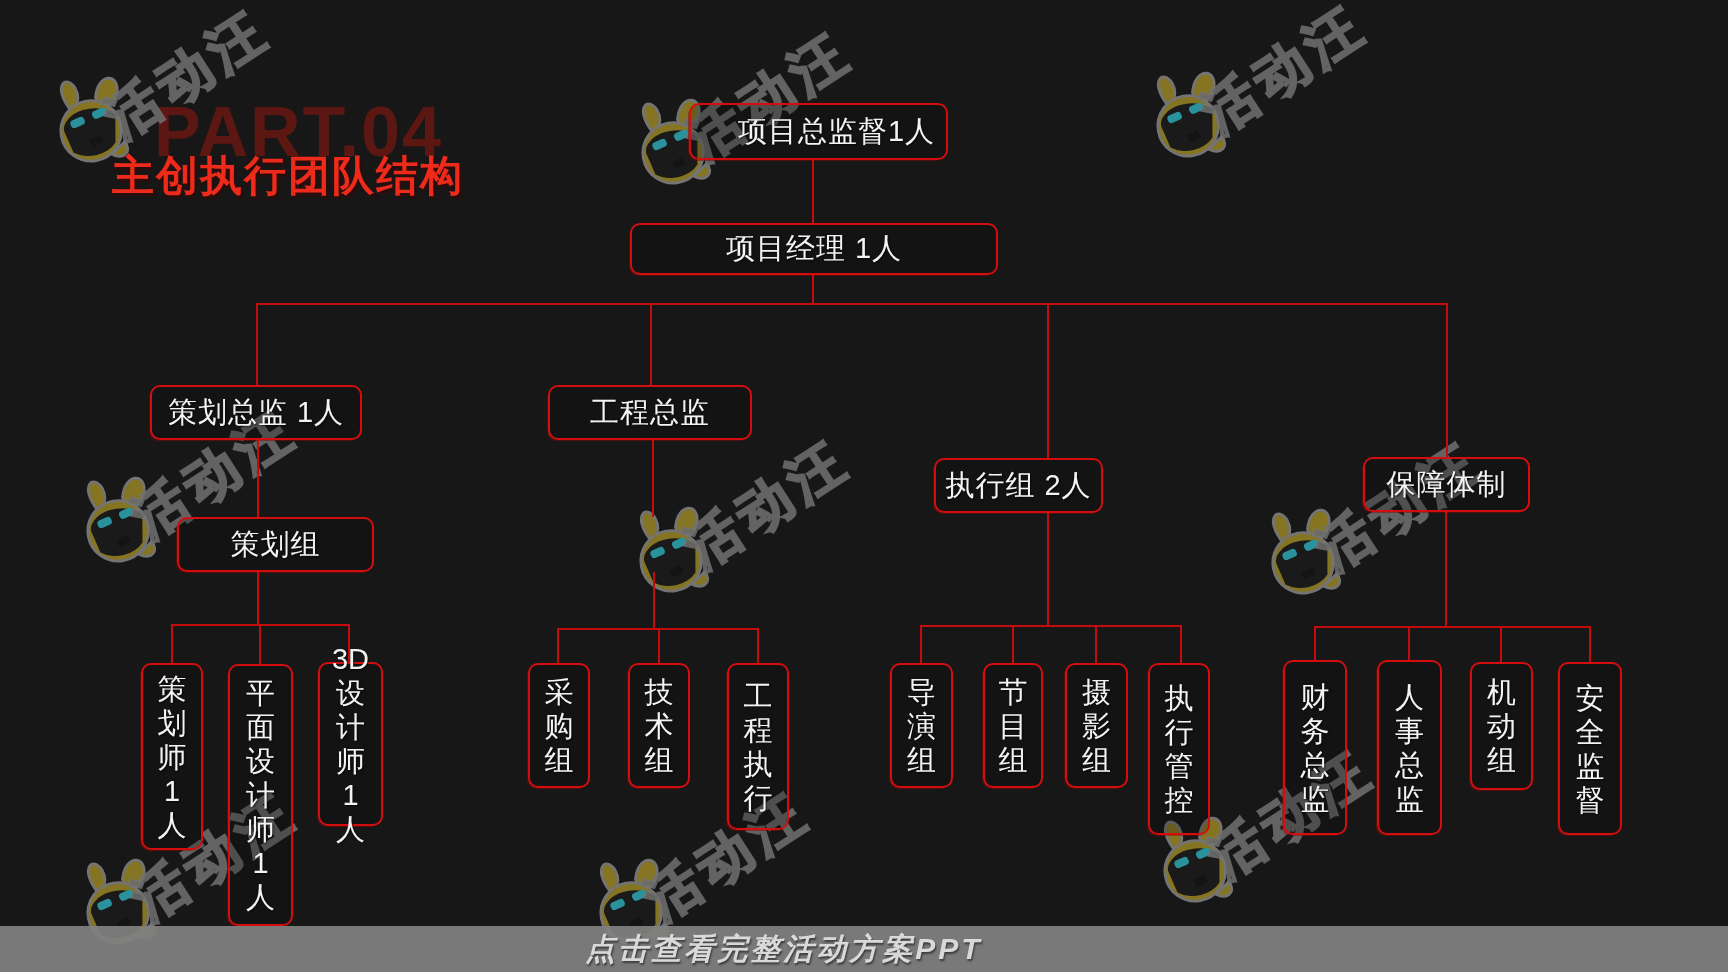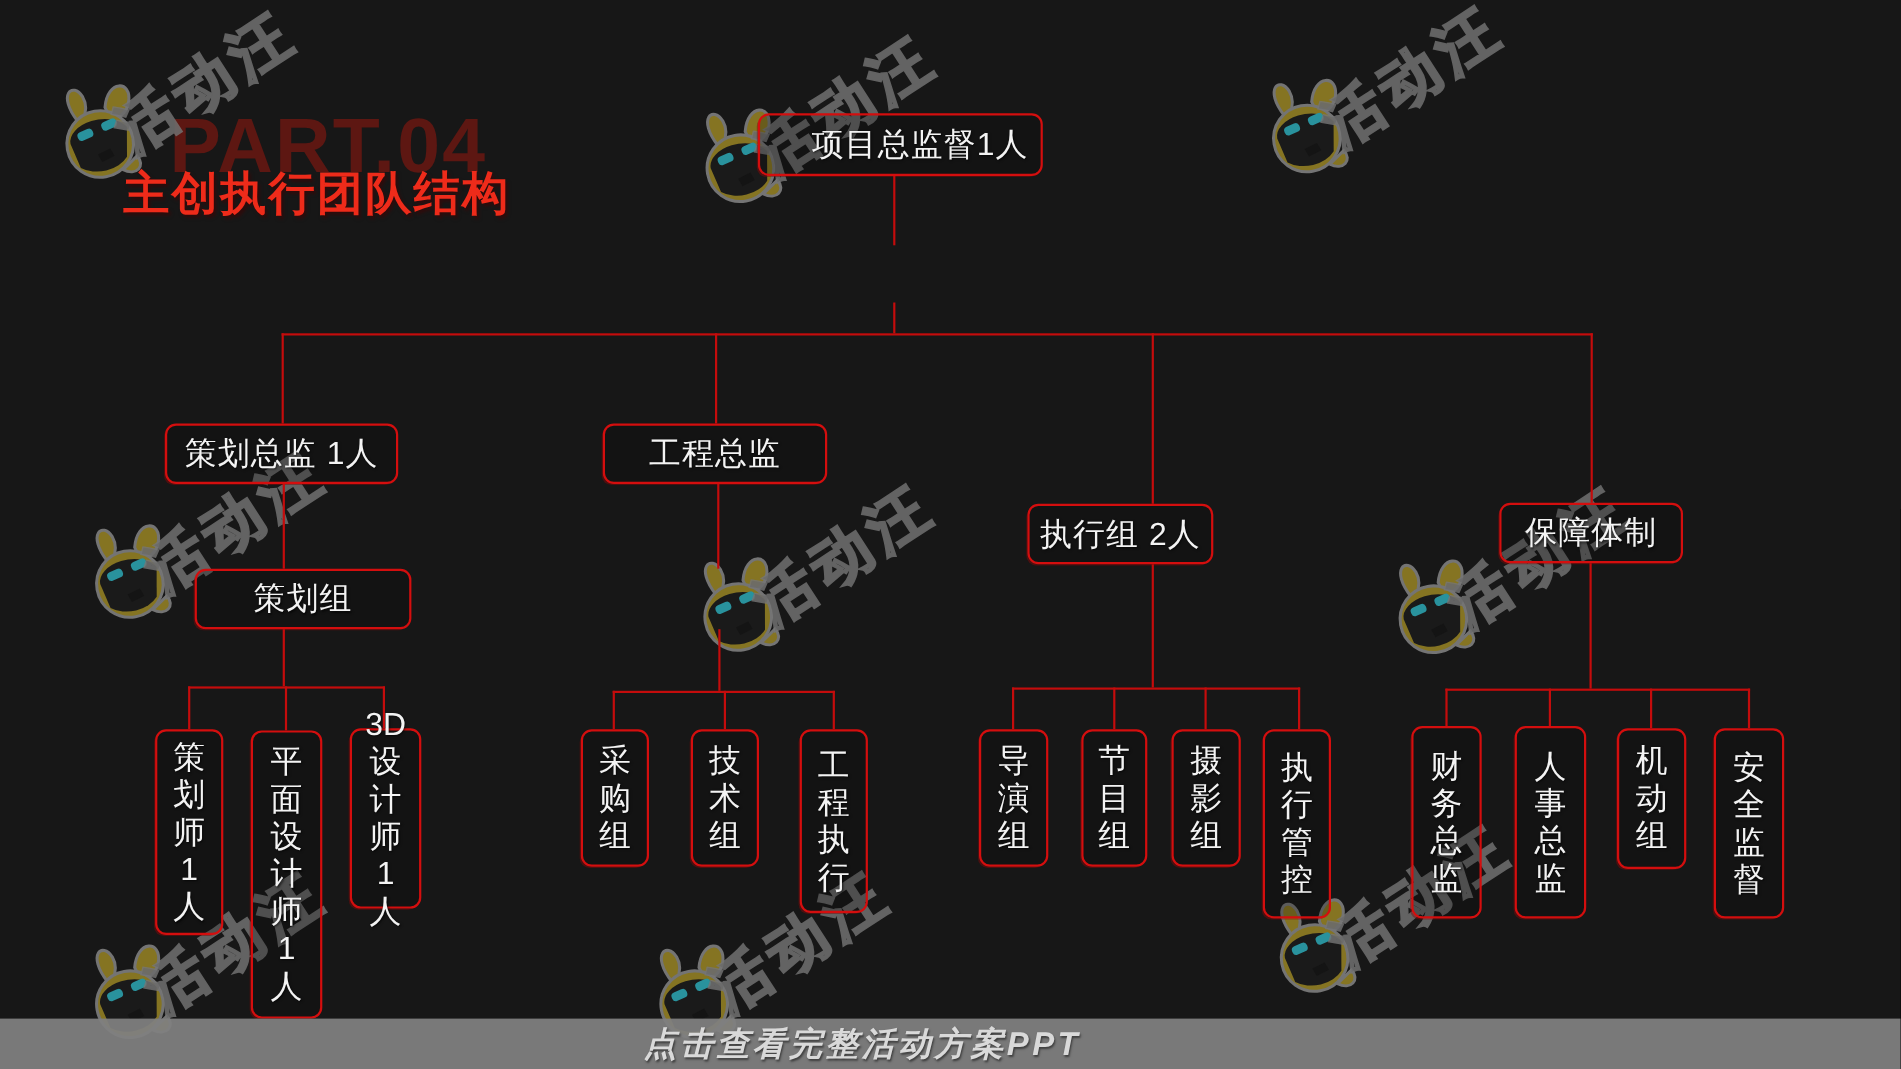--- a/index.html
+++ b/index.html
@@ -215,20 +215,21 @@
         <rect x="41" y="52" width="16" height="9" rx="4" fill="#2a97a3" transform="rotate(-14 49 56)"></rect>
         <rect x="66" y="46" width="16" height="9" rx="4" fill="#2a97a3" transform="rotate(-14 74 50)"></rect>
         <path d="M58 78 l13 -4 l3 8 l-13 4 Z" fill="#141414"></path>
       </svg>
       <span class="wm-text">活动汪</span>
     </div>
   </div>
 
   <div id="org-layer">
       <div class="org-node" style="left: 689px; top: 103px; width: 259px; height: 57px; padding-left: 36px;">项目总监督1人</div>
+      <div class="org-node" style="left: 630px; top: 223px; width: 368px; height: 52px;">项目经理 1人</div>
       <div class="org-node" style="left: 150px; top: 385px; width: 212px; height: 55px;">策划总监 1人</div>
       <div class="org-node" style="left: 548px; top: 385px; width: 204px; height: 55px;">工程总监</div>
       <div class="org-node" style="left: 934px; top: 458px; width: 169px; height: 55px;">执行组 2人</div>
       <div class="org-node" style="left: 1363px; top: 457px; width: 167px; height: 55px;">保障体制</div>
       <div class="org-node" style="left: 160px; top: 517px; width: 197px; height: 55px; margin-left: 17px;">策划组</div>
       <div class="org-node v" style="left: 141px; top: 663px; width: 62px; height: 187px;">
         <span>策</span>
         <span>划</span>
         <span>师</span>
         <span>1</span>

